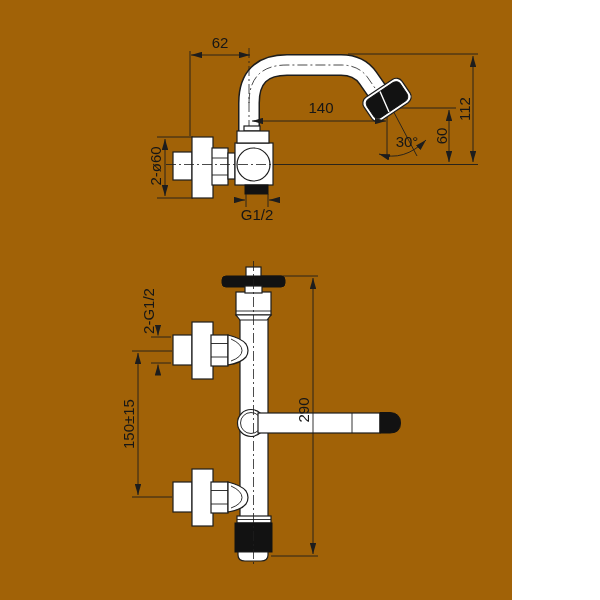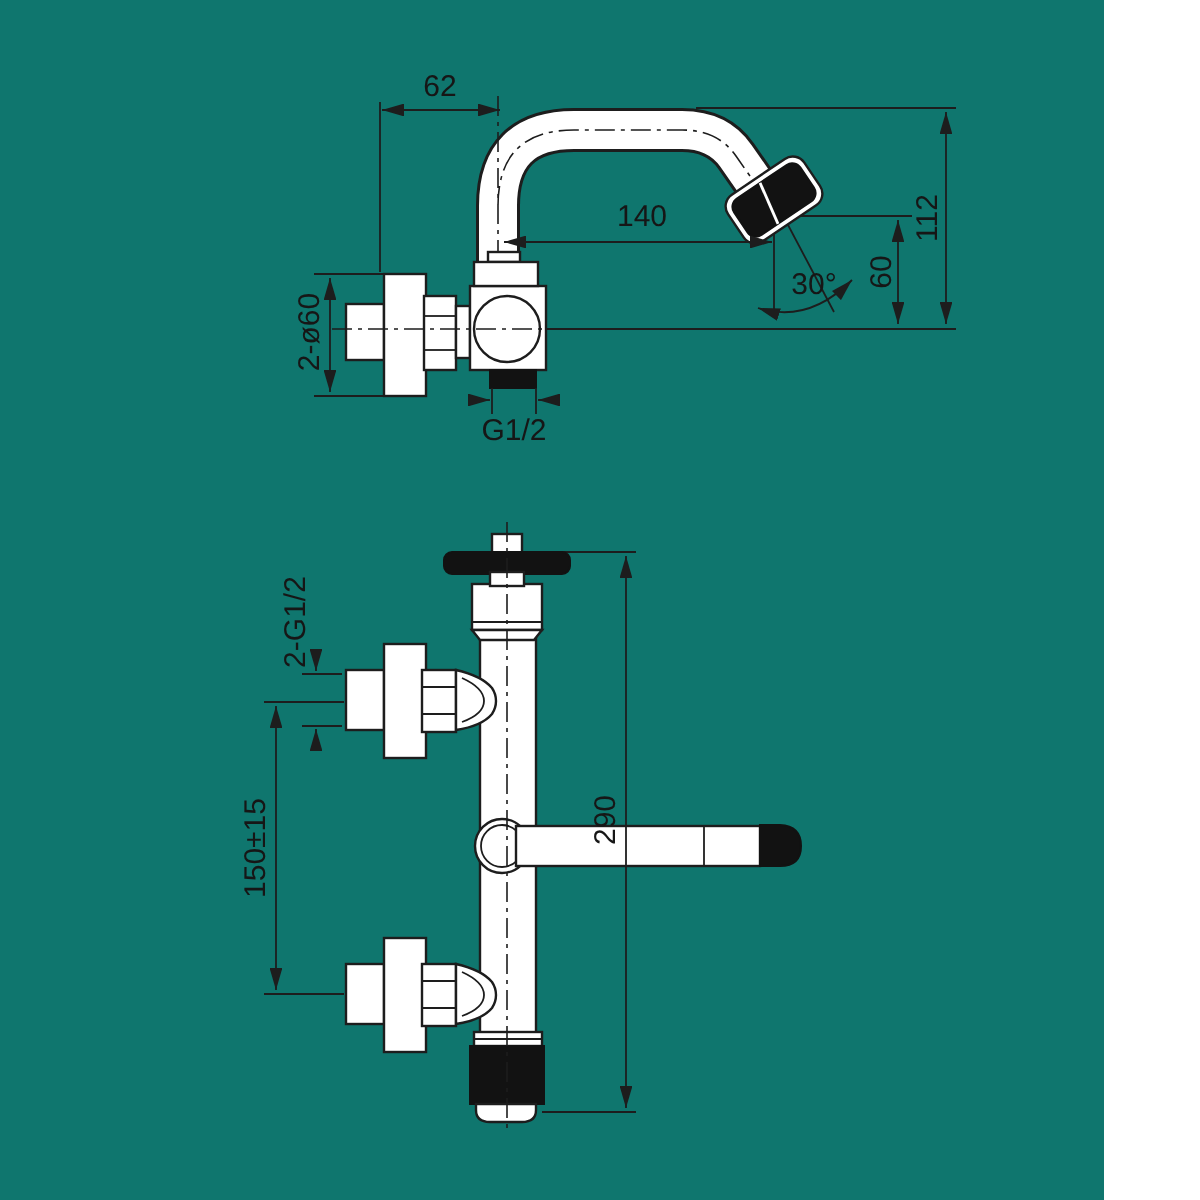--- a/index.html
+++ b/index.html
@@ -1,16 +1,16 @@
 <!DOCTYPE html>
 <html><head>
 <meta charset="utf-8">
 <style>
   html,body{margin:0;padding:0;background:#ffffff;}
-  .stage{width:552px;height:600px;background:#0f766e;position:relative;overflow:hidden;}
+  .stage{width:512px;height:600px;background:#a16207;position:relative;overflow:hidden;}
   svg{display:block;}
   text{font-family:"Liberation Sans","DejaVu Sans",sans-serif;font-size:15px;fill:#161616;}
   .outline{fill:#ffffff;stroke:#1d1d1d;stroke-width:1.2;}
   .thin{stroke:#1d1d1d;stroke-width:0.9;fill:none;}
   .dim{stroke:#1d1d1d;stroke-width:0.9;fill:none;}
   .cl{stroke:#1d1d1d;stroke-width:0.8;fill:none;stroke-dasharray:10 3 2 3;}
   .blk{fill:#121212;stroke:#121212;stroke-width:1;}
   .tube-outer{fill:none;stroke:#1d1d1d;stroke-width:22;}
   .tube-inner{fill:none;stroke:#ffffff;stroke-width:19;}
 </style>

